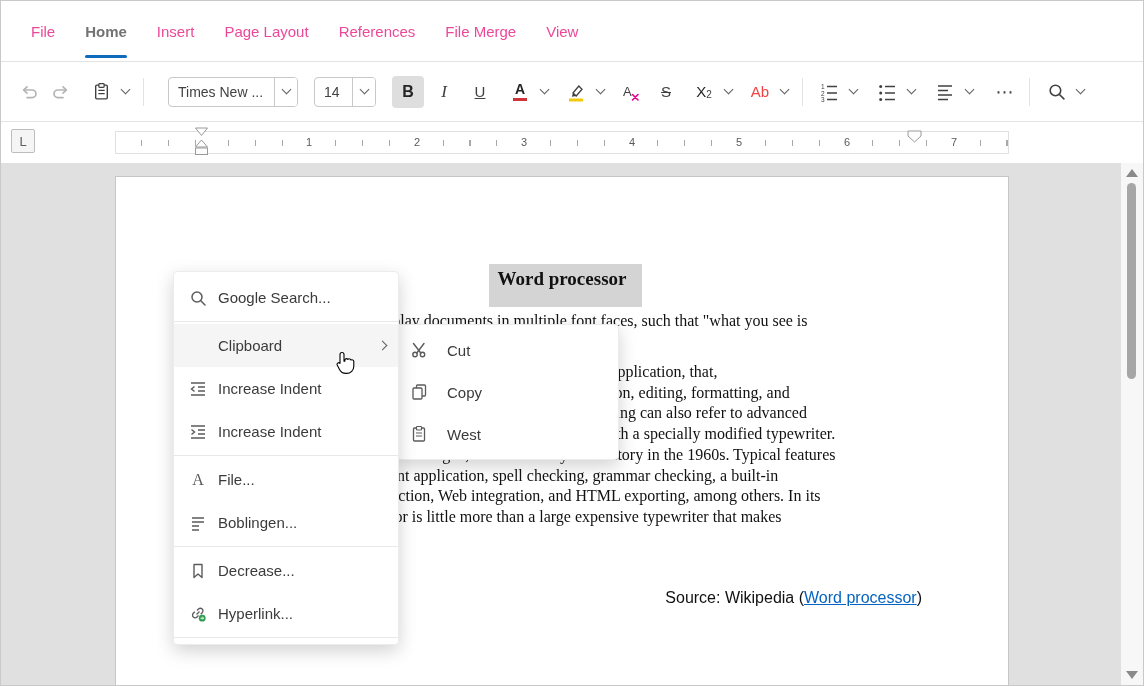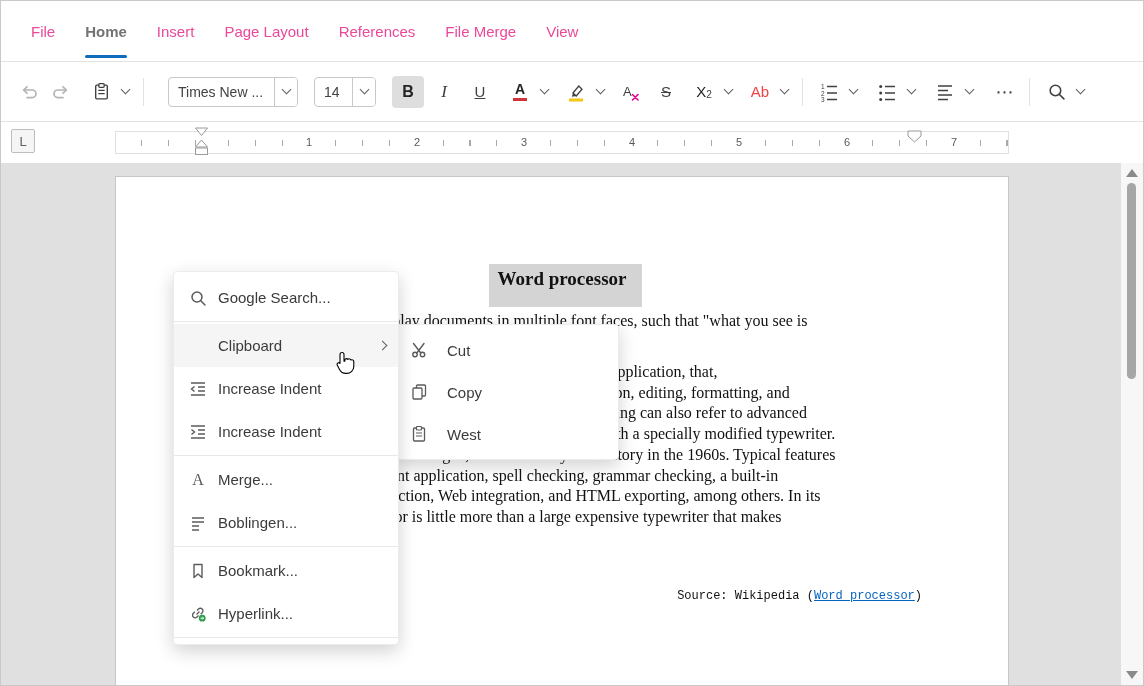--- a/index.html
+++ b/index.html
@@ -67,22 +67,22 @@
 
   
   .doc-area { position:absolute; top:162px; left:0; right:0; bottom:0; background:#e0e0e0; overflow:hidden; }
   .page { position:absolute; left:114px; top:13px; width:894px; height:700px;
     background:#fff; border:1px solid #c6c6c6; cursor:text; }
   .sel-highlight { position:absolute; left:373px; top:87px; width:153px; height:43px; background:#d4d4d4; }
   .doc-title { position:absolute; left:0; top:91px; width:100%; text-align:center;
     font-family:"Liberation Serif", serif; font-weight:700; font-size:19px; color:#111; }
   .tline { position:absolute; left:86px; font-family:"Liberation Serif", serif;
     font-size:16px; color:#111; white-space:nowrap; }
-  .source-line { position:absolute; top:412px; right:86px; font-family:Liberation Mono, monospace;
-    font-size:12px; color:#111; white-space:nowrap; }
+  .source-line { position:absolute; top:412px; right:86px; font-family:Liberation Sans, sans-serif;
+    font-size:16px; color:#111; white-space:nowrap; }
   .source-line a { color:#0563c1; text-decoration:underline; cursor:pointer; }
 
   
   .vscroll { position:absolute; right:0; top:0; bottom:0; width:22px; background:#f7f7f7; }
   .scroll-up, .scroll-down { position:absolute; left:50%; transform:translateX(-50%);
     width:0; height:0; border-left:6px solid transparent; border-right:6px solid transparent; cursor:pointer; }
   .scroll-up { top:6px; border-bottom:8px solid #8a8a8a; }
   .scroll-down { bottom:6px; border-top:8px solid #8a8a8a; }
   .scroll-thumb { position:absolute; left:6px; top:20px; width:9px; height:196px;
     background:#a6a6a6; border-radius:5px; cursor:grab; }
@@ -374,40 +374,40 @@
           </svg>
       </span>
       <span class="cm-label">Increase Indent</span>
     </div>
     <div class="cm-sep"></div>
 
     <div class="cm-item">
       <span class="cm-icon">
           <span class="font-a">A</span>
         </span>
-      <span class="cm-label">Merge...</span>
+      <span class="cm-label">File...</span>
     </div>
 
     <div class="cm-item">
       <span class="cm-icon">
         <svg width="18" height="18" viewBox="0 0 18 18" fill="none" stroke="#5b5b5b" stroke-width="1.4">
             <path d="M3 4 H15 M3 8 H15 M3 12 H10 M3 16 H10"></path>
           </svg>
       </span>
       <span class="cm-label">Boblingen...</span>
     </div>
     <div class="cm-sep"></div>
 
     <div class="cm-item">
       <span class="cm-icon">
         <svg width="18" height="18" viewBox="0 0 18 18">
             <path d="M5 2.5 H13 V15.5 L9 12 L5 15.5 Z" fill="none" stroke="#5b5b5b" stroke-width="1.4" stroke-linejoin="round"></path>
           </svg>
       </span>
-      <span class="cm-label">Bookmark...</span>
+      <span class="cm-label">Decrease...</span>
     </div>
 
     <div class="cm-item">
       <span class="cm-icon">
         <svg width="18" height="18" viewBox="0 0 18 18">
             <path d="M7.5 9.5 L10.5 6.5" stroke="#5b5b5b" stroke-width="1.3"></path>
             <path d="M8 5.5 L9.5 4 A2.6 2.6 0 0 1 13.2 7.7 L11.7 9.2" fill="none" stroke="#5b5b5b" stroke-width="1.3"></path>
             <path d="M9.5 10.5 L8 12 A2.6 2.6 0 0 1 4.3 8.3 L5.8 6.8" fill="none" stroke="#5b5b5b" stroke-width="1.3"></path>
             <circle cx="13.2" cy="13.2" r="3.4" fill="#2e9e4f"></circle>
             <path d="M11.6 13.2 H14.6 M13.4 12 L14.6 13.2 L13.4 14.4" stroke="#fff" stroke-width="1" fill="none"></path>

